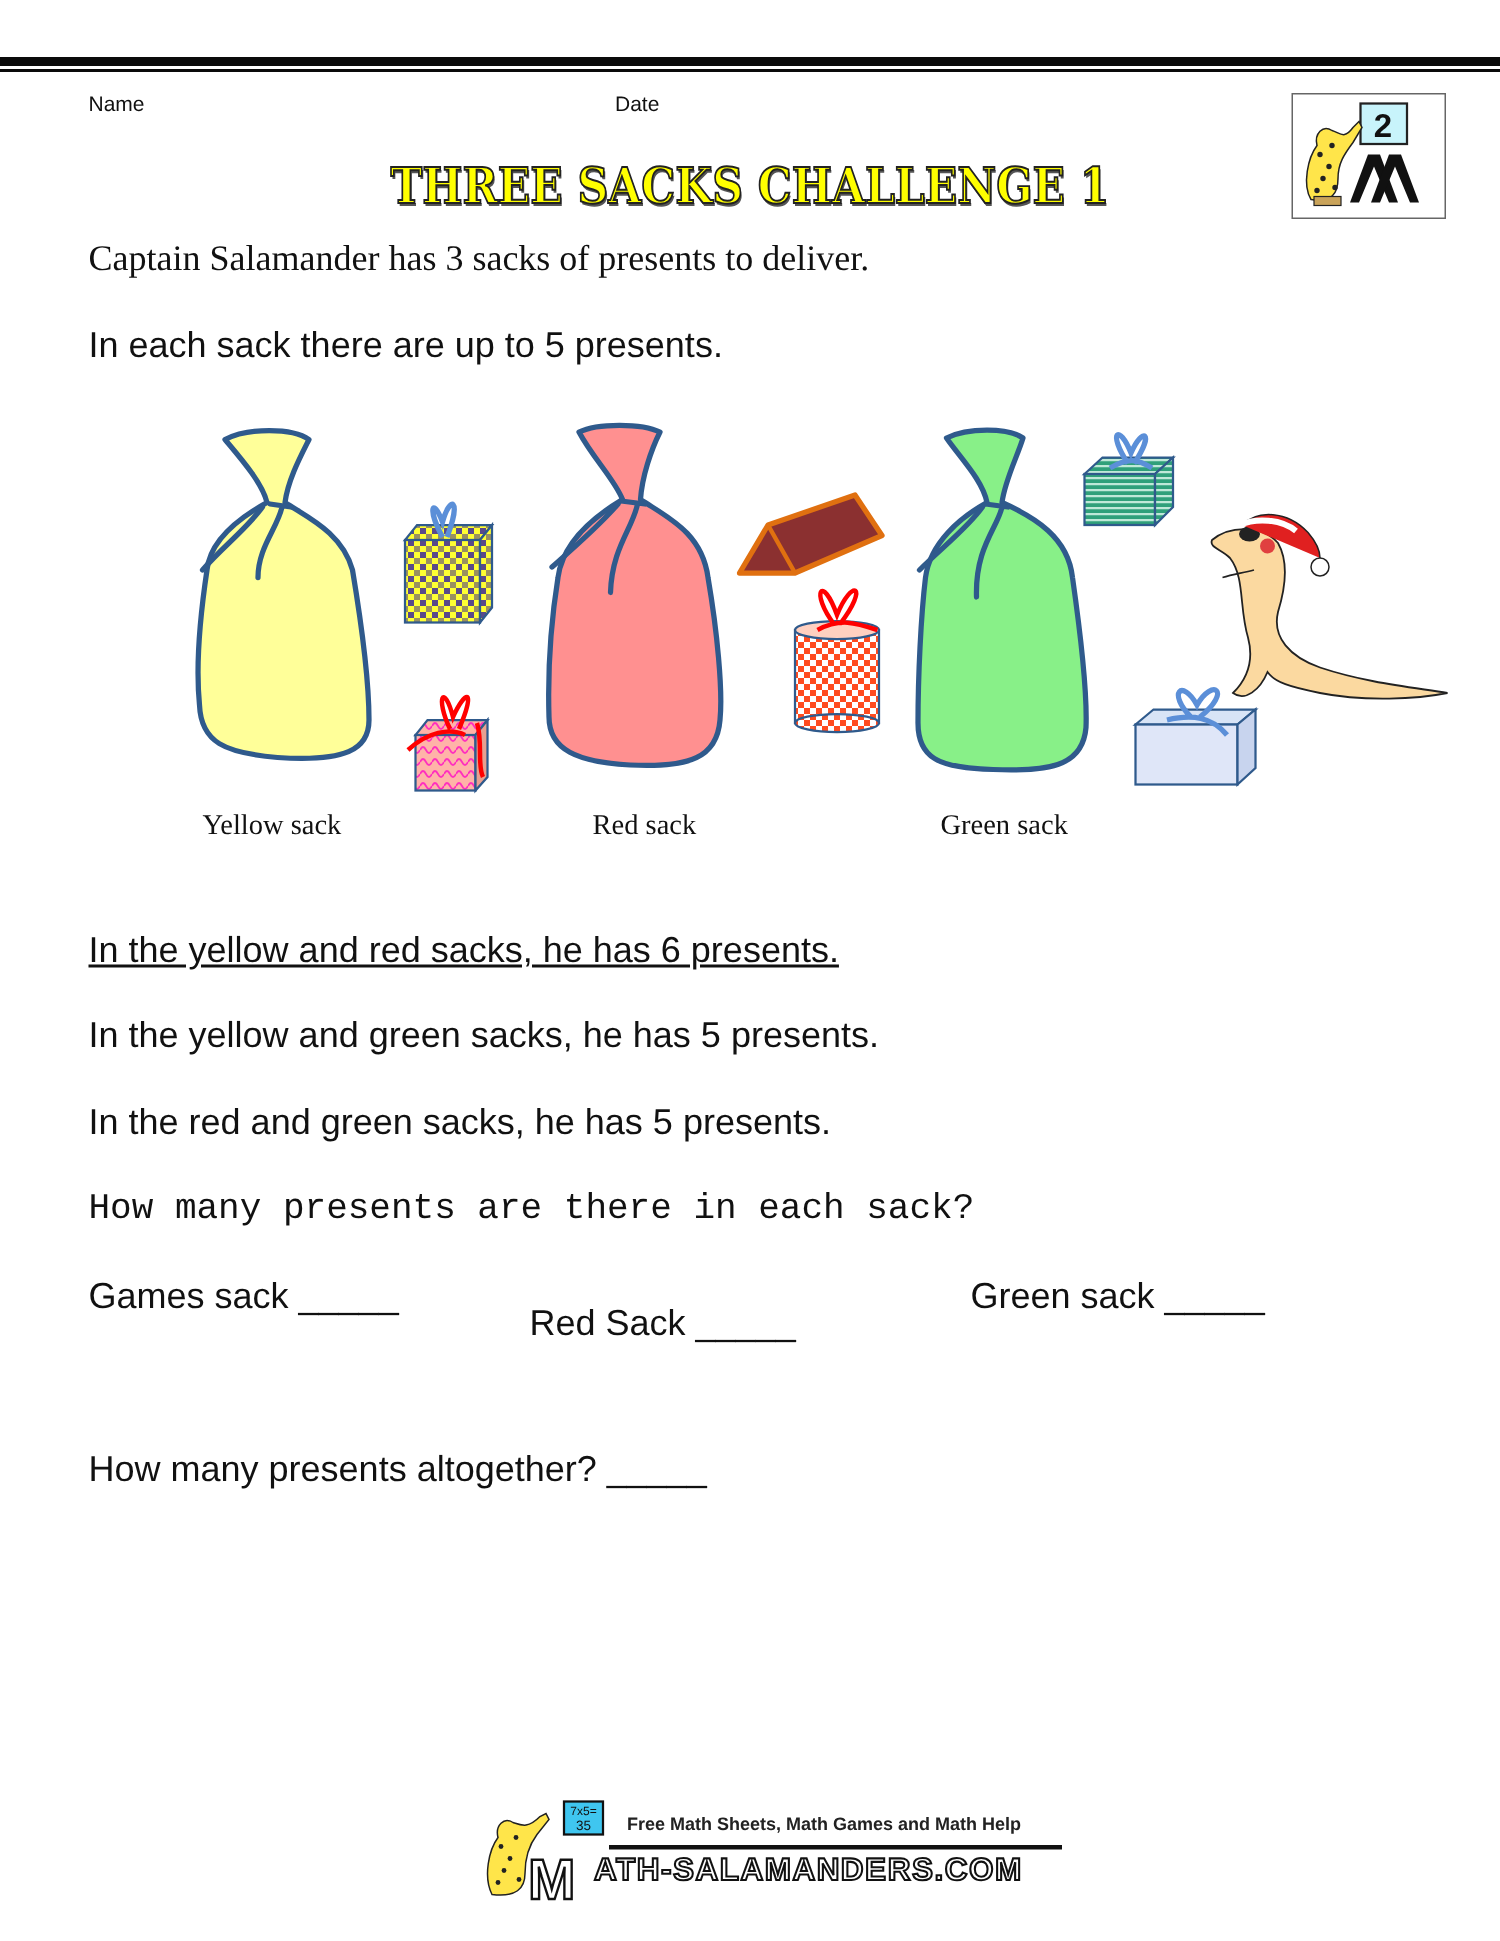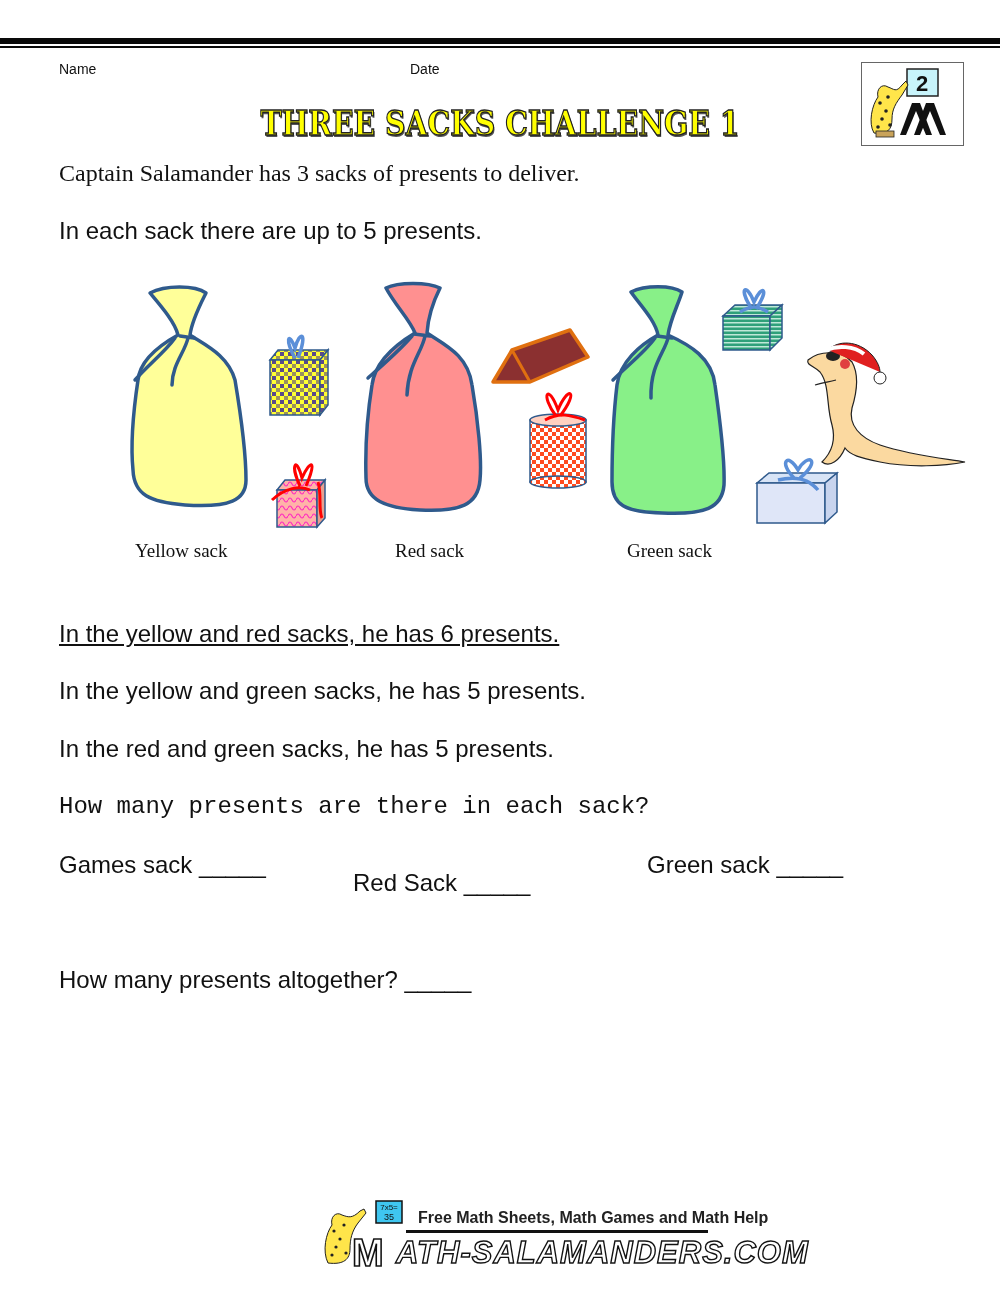--- a/index.html
+++ b/index.html
@@ -11,24 +11,24 @@
   .title { position:absolute; left:0; width:1000px; top:104px; text-align:center;
            font-family:"DejaVu Serif","Liberation Serif",serif; font-weight:bold;
            font-size:33px; letter-spacing:0px; color:#ffff00;
            -webkit-text-stroke:1.3px #222; text-shadow:1px 2px 0 #555; transform:scaleX(0.86); transform-origin:500px 0; }
   .logo-box { position:absolute; left:861px; top:62px; width:101px; height:82px;
               border:1px solid #666; background:#fff; }
   .para { position:absolute; left:59px; font-size:24px; line-height:30px; white-space:nowrap; }
   .sack-label { position:absolute; top:540px; font-size:19px;font-family:Liberation Serif, serif; }
   .illus { position:absolute; left:0; top:270px; }
   .footer { position:absolute; left:318px; top:1195px; width:400px; height:75px; }
-  .footer-tag { position:absolute; left:100px; top:14px; font-size:16px; font-weight:bold; color:#222; white-space:nowrap; }
+  .footer-tag { position:absolute; left:100px; top:14px; font-size:12px; font-weight:bold; color:#222; white-space:nowrap; }
   .footer-line { position:absolute; left:88px; top:35px; width:302px; height:3px; background:#111; }
-  .footer-site { position:absolute; left:78px; top:40px; font-size:31px; font-weight:bold; letter-spacing:1px;
-                 color:#fff; -webkit-text-stroke:1.4px #111; white-space:nowrap;font-style:italic; }
+  .footer-site { position:absolute; left:78px; top:40px; font-size:21px; font-weight:bold; letter-spacing:1px;
+                 color:#fff; -webkit-text-stroke:1.4px #111; white-space:nowrap; }
 </style>
 </head>
 <body>
 
 <div class="rule-thick"></div>
 <div class="rule-thin"></div>
 
 <div class="field-label" style="left:59px;">Name</div>
 <div class="field-label" style="left:410px;">Date</div>
 

